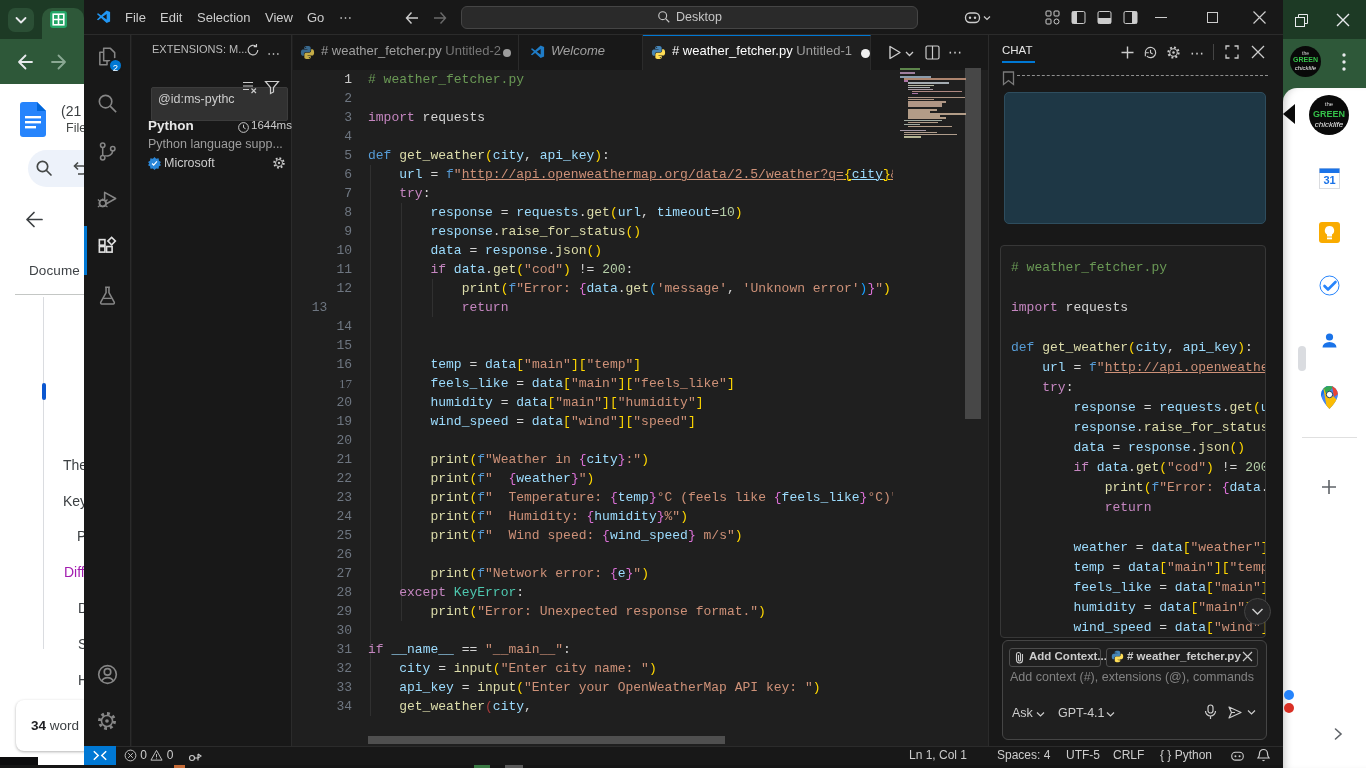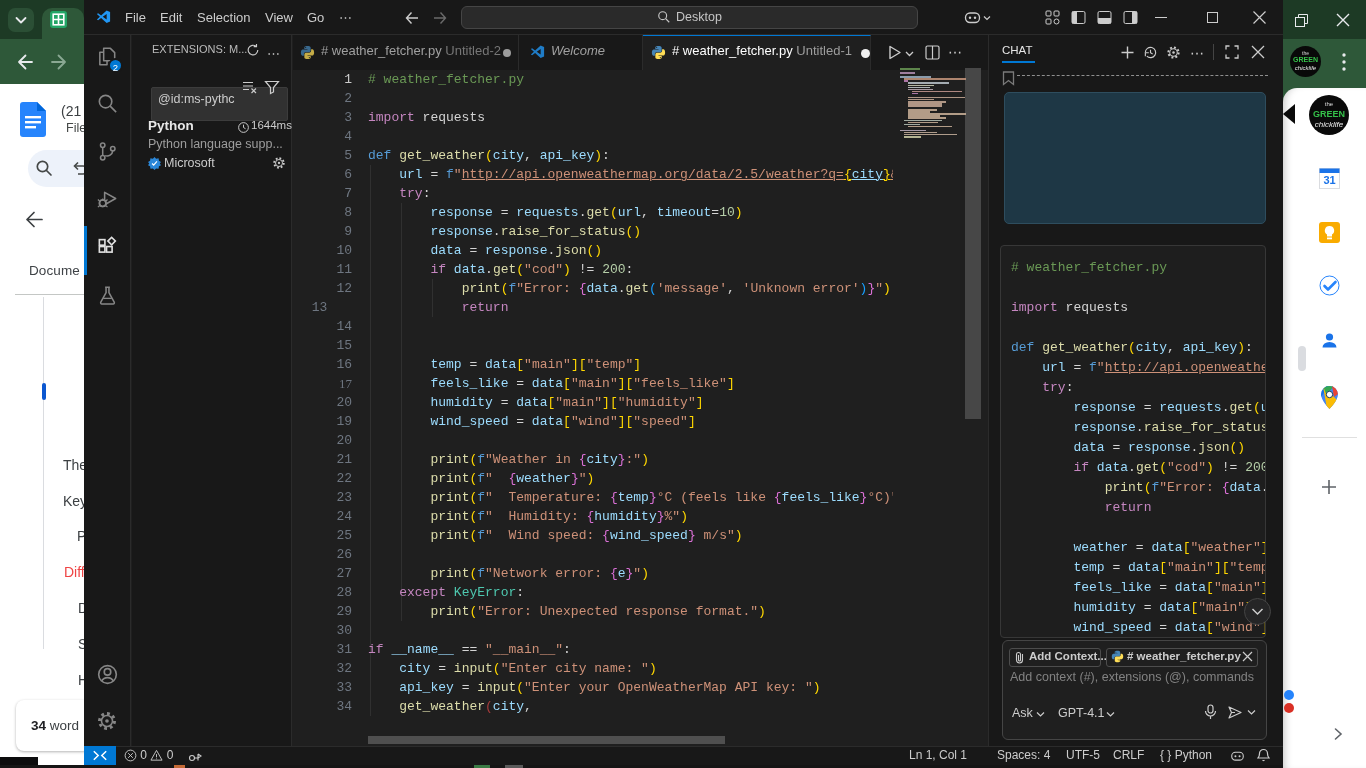--- a/index.html
+++ b/index.html
@@ -72,21 +72,21 @@
         <path d="M9 1.5 L2 8.5 L9 15.5 M2 8.5 H17" stroke="#3c4043" stroke-width="1.7" fill="none" stroke-linecap="round" stroke-linejoin="round"></path>
       </svg>
     </div>
 <div class="abs" style="left:29px;top:263px;font-size:13.5px;color:#3f4347;font-weight:500;letter-spacing:.1px">Docume</div>
 <div class="abs" style="left:15px;top:294px;width:69px;height:1px;background:#c4c7c5"></div>
 <div class="abs" style="left:43px;top:297px;width:1px;height:352px;background:#dadce0"></div>
 <div class="abs" style="left:41.5px;top:383px;width:4px;height:17px;background:#0b57d0;border-radius:2px"></div>
 <div class="abs" style="left:63px;top:457px;font-size:14px;color:#3c4043">The</div>
 <div class="abs" style="left:63px;top:493px;font-size:14px;color:#3c4043">Key</div>
 <div class="abs" style="left:77px;top:528px;font-size:14px;color:#3c4043">P</div>
-<div class="abs" style="left:64px;top:564px;font-size:14px;color:#ef4444">Diff</div>
+<div class="abs" style="left:64px;top:564px;font-size:14px;color:#a21caf">Diff</div>
 <div class="abs" style="left:78px;top:600px;font-size:14px;color:#3c4043">D</div>
 <div class="abs" style="left:78px;top:636px;font-size:14px;color:#3c4043">S</div>
 <div class="abs" style="left:78px;top:672px;font-size:14px;color:#3c4043">H</div>
 <div class="abs" style="left:16px;top:700px;width:75px;height:51px;background:#fff;border-radius:8px;box-shadow:0 1px 3px rgba(0,0,0,.3)"></div>
 <div class="abs" style="left:31px;top:718px;font-size:13.5px;color:#202124"><b>34</b> <span style="color:#3c4043">word</span></div>
 <div class="abs" style="left:0;top:757px;width:38px;height:11px;background:#0c0c0d"></div>
 <div class="abs" style="left:0;top:765px;width:1283px;height:3px;background:#151515"></div>
 <div class="abs" style="left:174px;top:765px;width:11px;height:3px;background:#c46a36"></div>
 <div class="abs" style="left:474px;top:765px;width:16px;height:3px;background:#3a7a44"></div>
 <div class="abs" style="left:505px;top:765px;width:18px;height:3px;background:#5a5a5a"></div>

